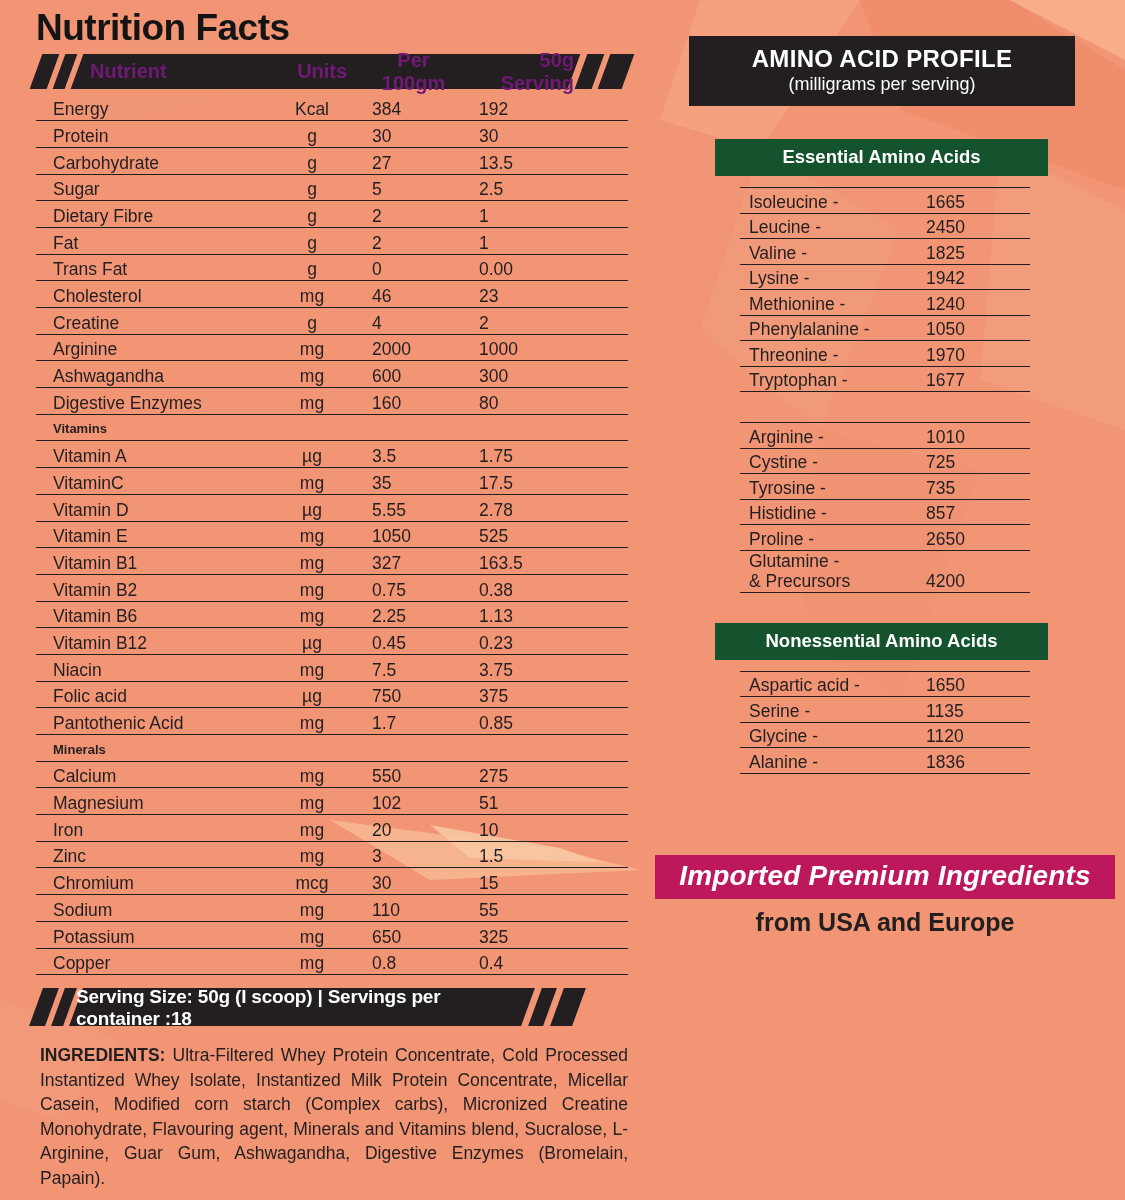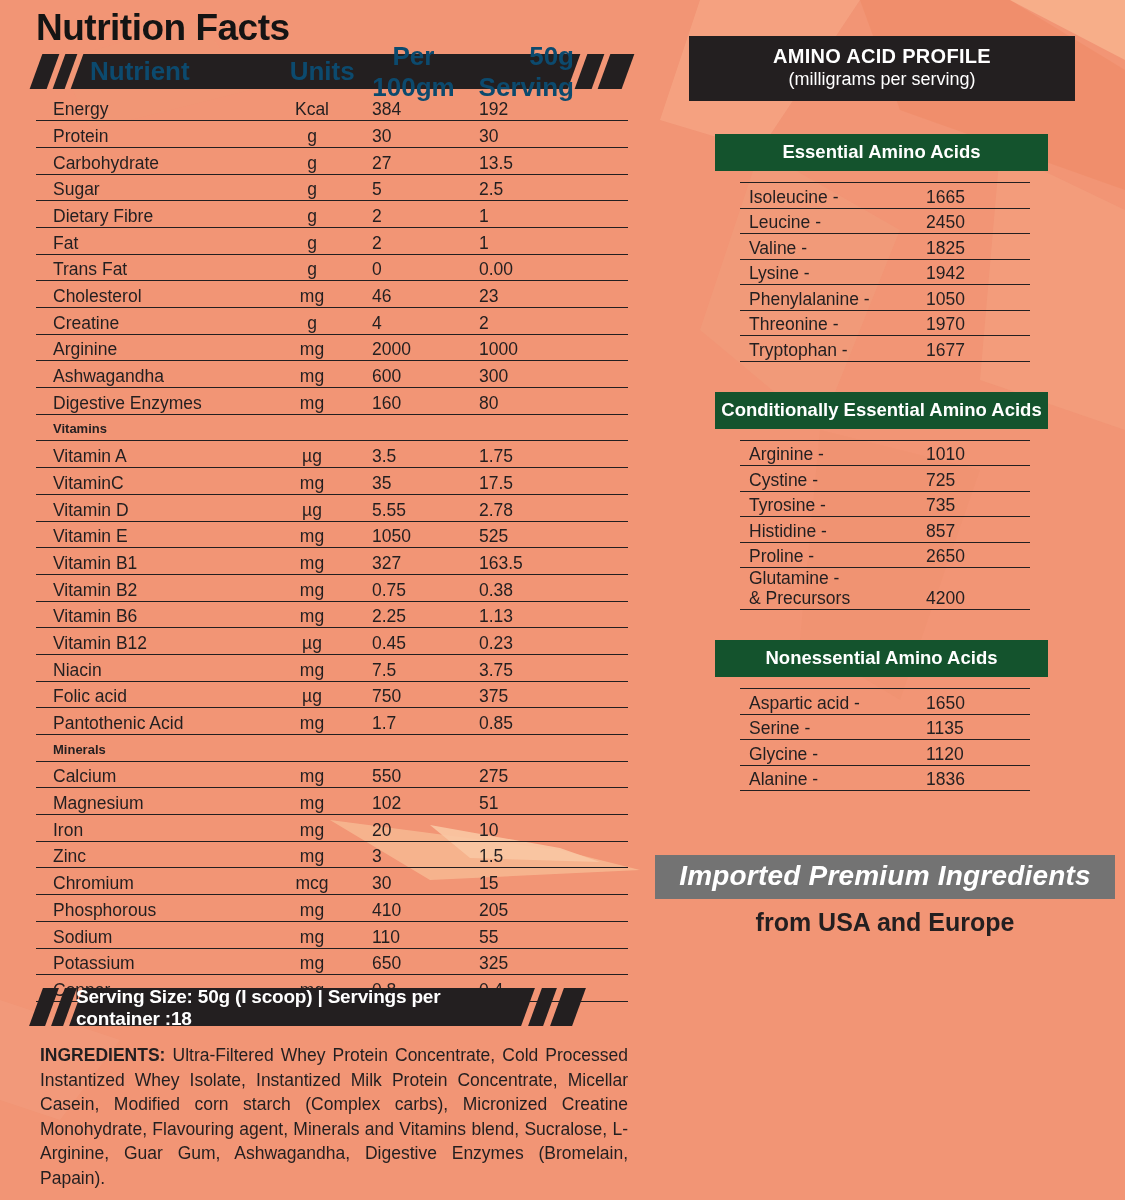--- a/index.html
+++ b/index.html
@@ -53,23 +53,23 @@
   .slant-bar .s-main { left: 41px; width: 497px; }
   .slant-bar .s3 { left: 545px; width: 17px; }
   .slant-bar .s4 { left: 568px; width: 24px; }
 
   .slant-bar .hdr-text {
     position: absolute;
     left: 41px; top: 0;
     width: 497px; height: 35px;
     display: flex;
     align-items: center;
-    color: #0c4a6e;
+    color: #701a75;
     font-weight: bold;
-    font-size: 26px;
+    font-size: 20px;
   }
   .hdr-nutrient { width: 216px; padding-left: 13px; }
   .hdr-units    { width: 92px;  text-align: center; }
   .hdr-per100   { width: 104px; text-align: center; }
   .hdr-serving  { width: 120px; text-align: right; padding-left: 2px; }
 
   
   .nut-table { width: 592px; border-collapse: collapse; }
   .nut-table tr { height: 26.7px; }
   .nut-table td {
@@ -134,21 +134,21 @@
   }
 
   .aa-title-box {
     background: #231f20;
     color: #fff;
     text-align: center;
     padding: 9px 0 11px 0;
     margin-left: 34px;
     width: 386px;
   }
-  .aa-title-main { font-size: 20px; font-weight: bold; letter-spacing: 0.3px; }
+  .aa-title-main { font-size: 24px; font-weight: bold; letter-spacing: 0.3px; }
   .aa-title-sub  { font-size: 18px; font-weight: normal; margin-top: 1px; }
 
   .aa-group { margin-top: 30px; }
   .aa-group-first { margin-top: 33px; }
 
   .aa-head {
     background: #14532d;
     color: #fff;
     font-weight: bold;
     font-size: 18.5px;
@@ -180,21 +180,21 @@
   .aa-val-top { vertical-align: top; padding-top: 1px; }
 
   
   .imported {
     position: absolute;
     left: 655px; top: 855px;
     width: 460px;
     text-align: center;
   }
   .imported-bar {
-    background: #737373;
+    background: #be185d;
     color: #fff;
     font-style: italic;
     font-weight: bold;
     font-size: 28px;
     padding: 5px 10px 7px 10px;
     letter-spacing: 0.2px;
   }
   .imported-sub {
     margin-top: 9px;
     font-weight: bold;
@@ -408,26 +408,20 @@
             <td class="c-100">3</td>
             <td class="c-serv">1.5</td>
           </tr>
           <tr>
             <td class="c-name">Chromium</td>
             <td class="c-unit">mcg</td>
             <td class="c-100">30</td>
             <td class="c-serv">15</td>
           </tr>
           <tr>
-            <td class="c-name">Phosphorous</td>
-            <td class="c-unit">mg</td>
-            <td class="c-100">410</td>
-            <td class="c-serv">205</td>
-          </tr>
-          <tr>
             <td class="c-name">Sodium</td>
             <td class="c-unit">mg</td>
             <td class="c-100">110</td>
             <td class="c-serv">55</td>
           </tr>
           <tr>
             <td class="c-name">Potassium</td>
             <td class="c-unit">mg</td>
             <td class="c-100">650</td>
             <td class="c-serv">325</td>
@@ -475,36 +469,39 @@
               </tr>
               <tr>
                 <td class="aa-name">Valine -</td>
                 <td class="aa-val">1825</td>
               </tr>
               <tr>
                 <td class="aa-name">Lysine -</td>
                 <td class="aa-val">1942</td>
               </tr>
               <tr>
+                <td class="aa-name">Methionine -</td>
+                <td class="aa-val">1240</td>
+              </tr>
+              <tr>
                 <td class="aa-name">Phenylalanine -</td>
                 <td class="aa-val">1050</td>
               </tr>
               <tr>
                 <td class="aa-name">Threonine -</td>
                 <td class="aa-val">1970</td>
               </tr>
               <tr>
                 <td class="aa-name">Tryptophan -</td>
                 <td class="aa-val">1677</td>
               </tr>
             </tbody>
           </table>
         </div>
         <div class="aa-group">
-          <div class="aa-head">Conditionally Essential Amino Acids</div>
           <table class="aa-table">
             <tbody>
               <tr class="aa-top">
                 <td class="aa-name">Arginine -</td>
                 <td class="aa-val">1010</td>
               </tr>
               <tr>
                 <td class="aa-name">Cystine -</td>
                 <td class="aa-val">725</td>
               </tr>

